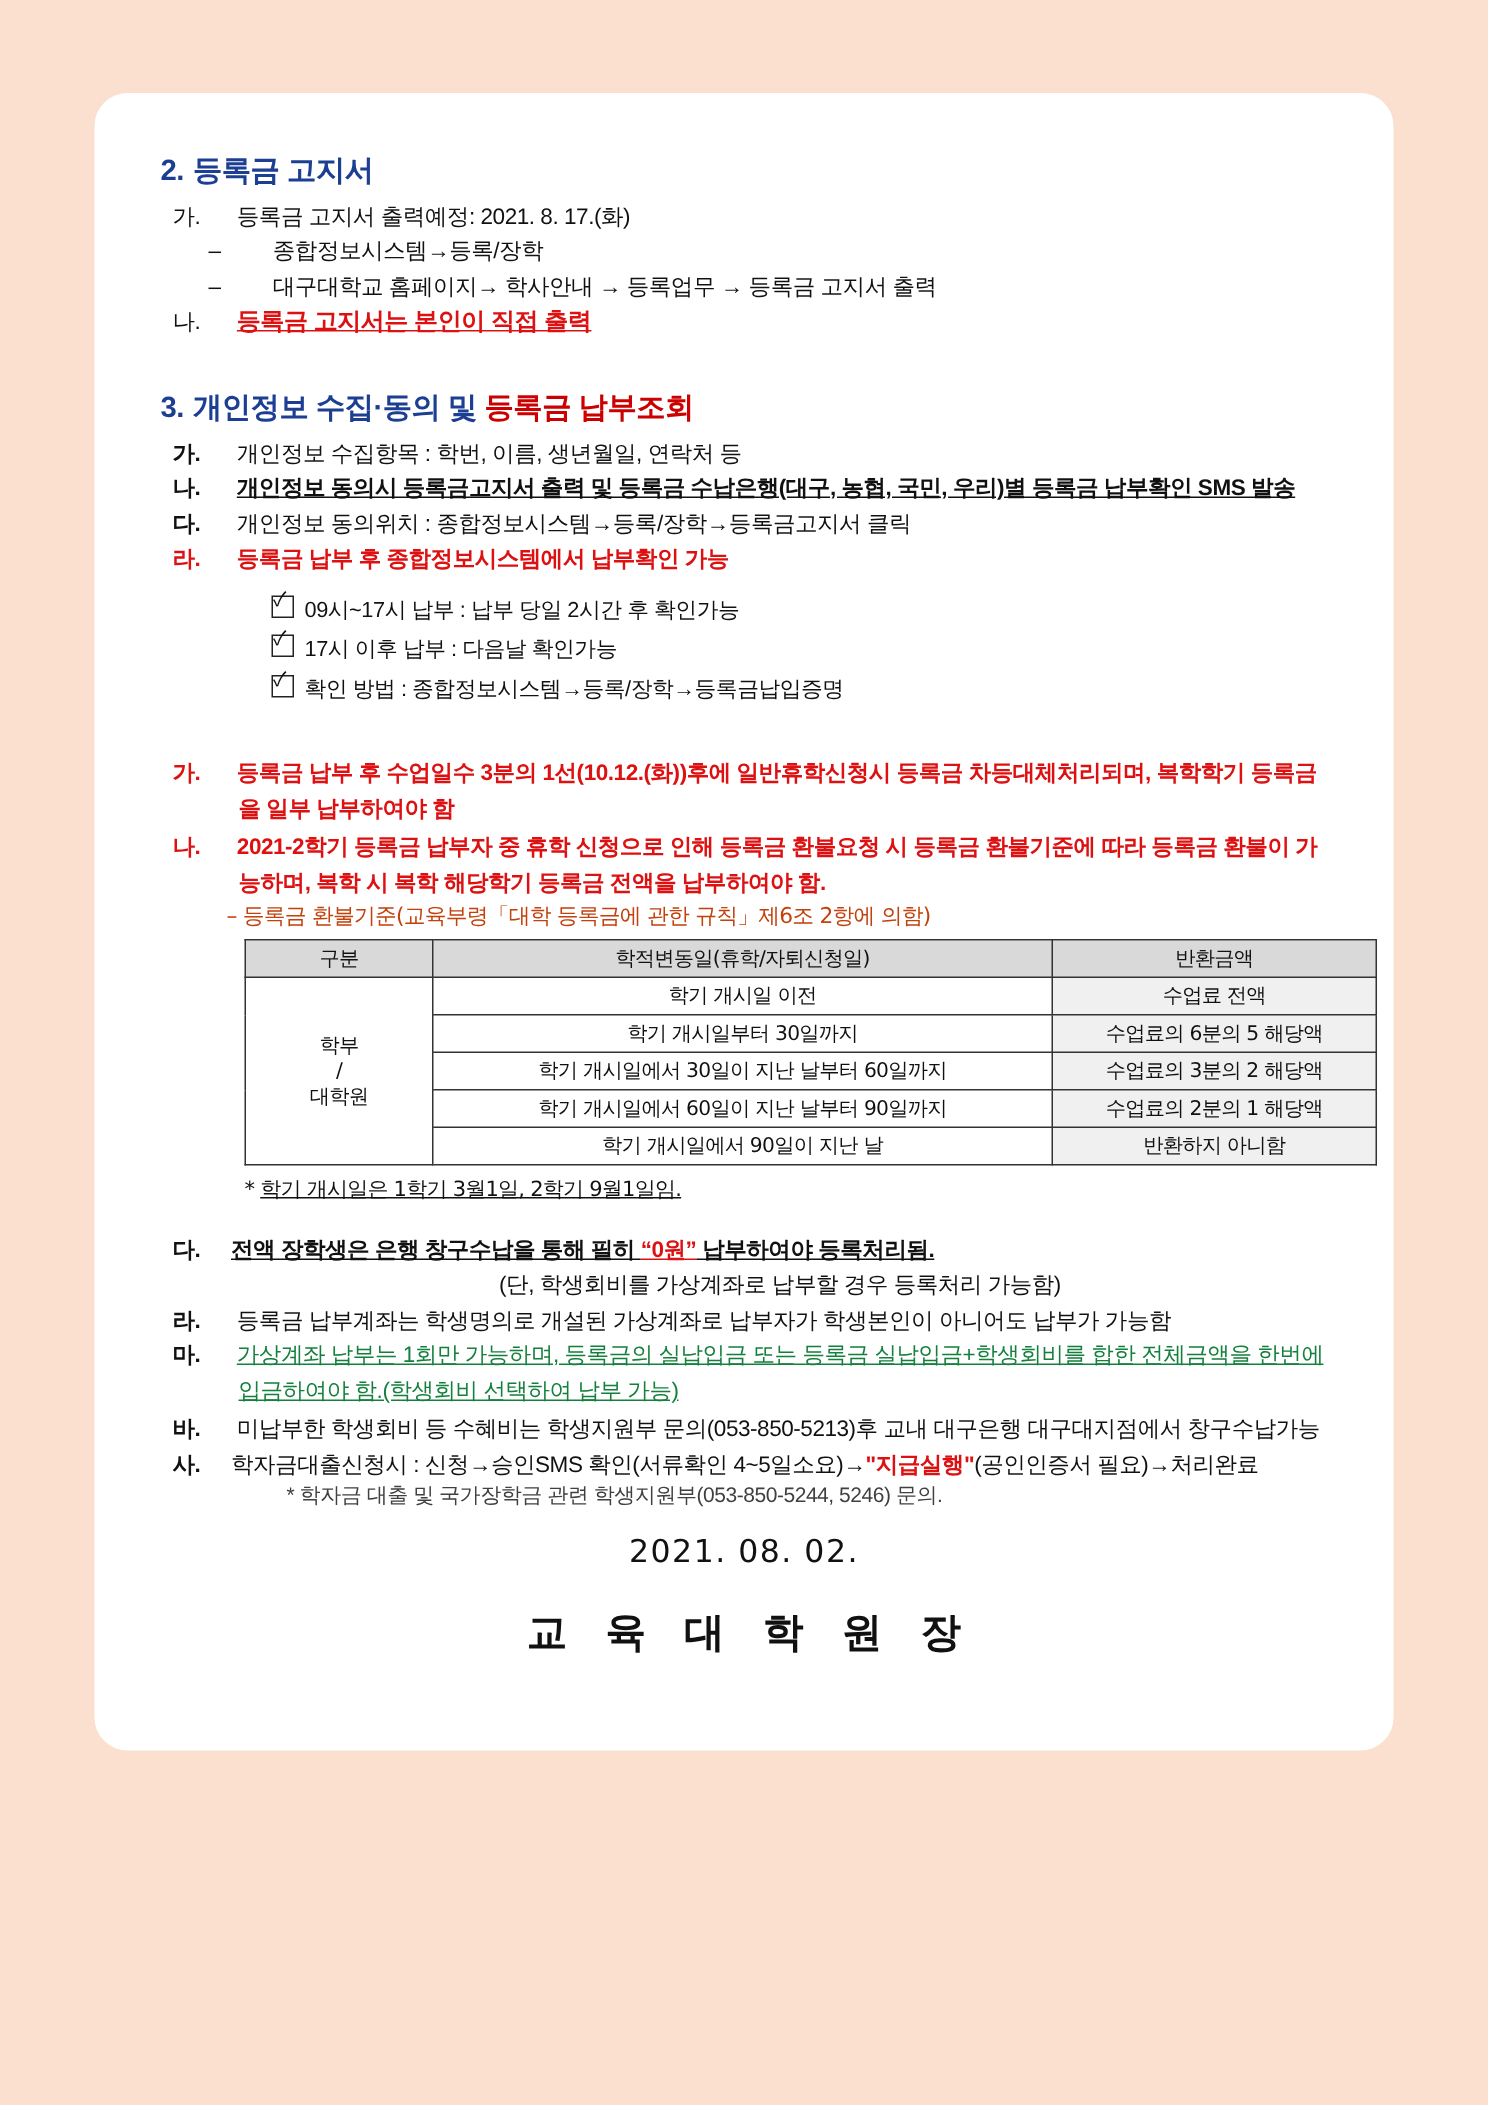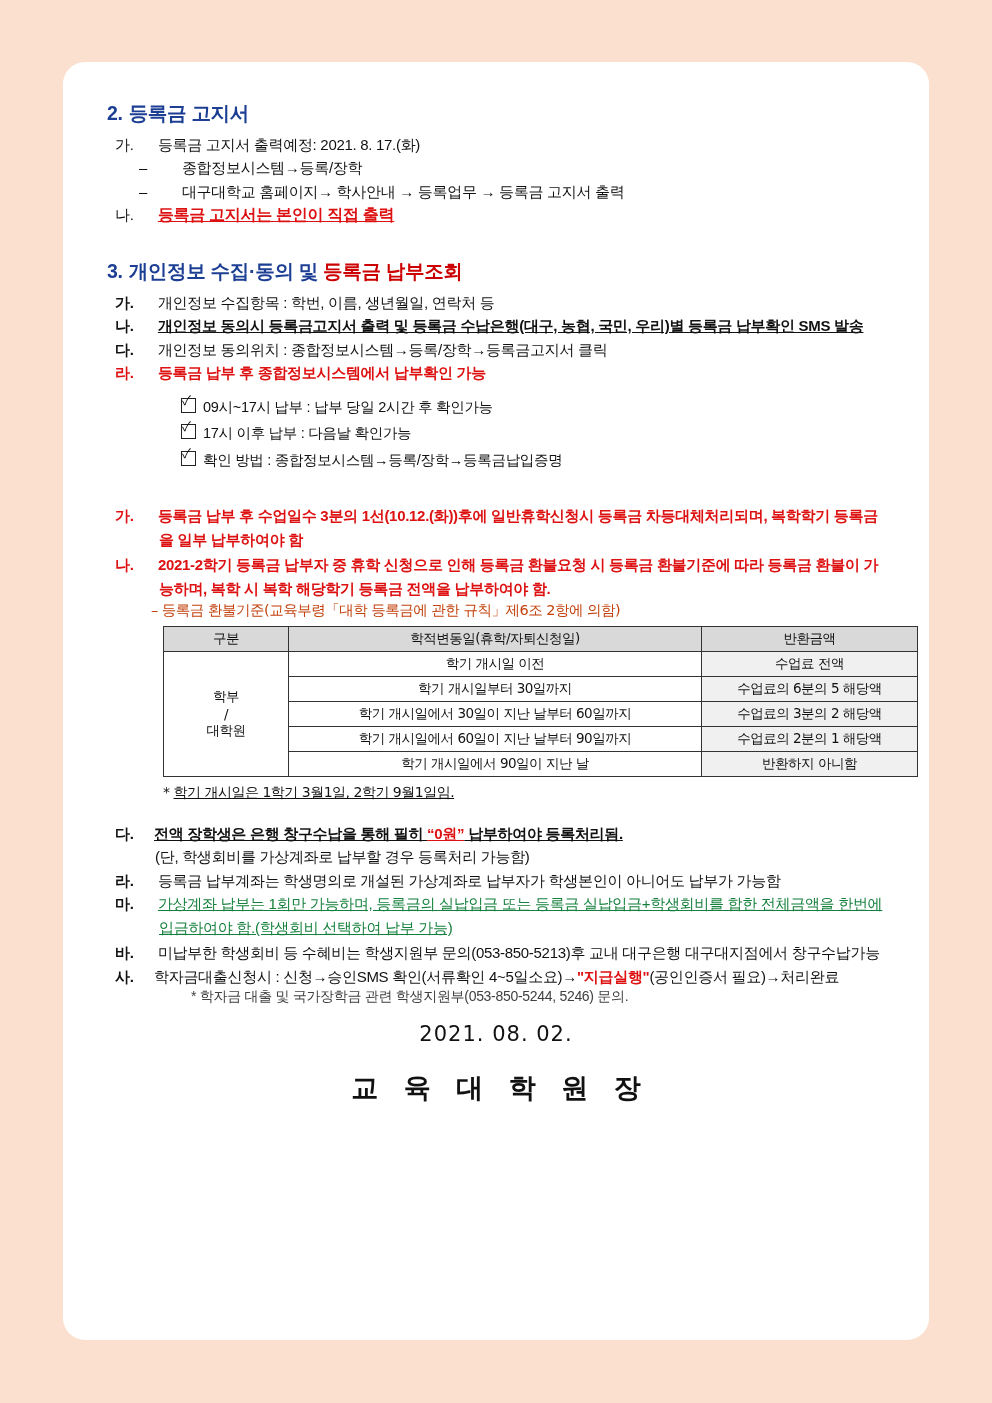--- a/index.html
+++ b/index.html
@@ -11,21 +11,21 @@
     height: 1403px;
     background: #fbe0cf;
     font-family: "Liberation Sans", sans-serif;
     overflow: hidden;
   }
   .page {
     position: absolute;
     left: 63px;
     top: 62px;
     width: 866px;
-    height: 1278px;
+    height: 1105px;
     background: #ffffff;
     border-radius: 22px;
     box-sizing: border-box;
     padding: 38px 44px 20px 44px;
   }
   .sec {
     margin-top: 0;
   }
   .sec-head {
     font-size: 19.5px;
@@ -272,21 +272,21 @@
 
     <div class="tbl-note">
       <span class="star">*</span><span class="ul">학기 개시일은 1학기 3월1일, 2학기 9월1일임.</span>
     </div>
 
     <div class="gap-m"></div>
 
     <div class="lvl1 hang">
       <span class="mk bold">다.</span><span class="bold ul">전액 장학생은 은행 창구수납을 통해 필히 </span><span class="bold ul red">“0원”</span><span class="bold ul"> 납부하여야 등록처리됨.</span>
     </div>
-    <div class="lvl1" style="margin-left:48px;">
+    <div class="lvl1" style="margin-left:48px;text-align:center;">
       <span>(단, 학생회비를 가상계좌로 납부할 경우 등록처리 가능함)</span>
     </div>
     <div class="lvl1 hang">
       <span class="mk bold">라.</span>
       <span>등록금 납부계좌는 학생명의로 개설된 가상계좌로 납부자가 학생본인이 아니어도 납부가 가능함</span>
     </div>
     <div class="lvl1 hang line-tight" style="max-width:762px;">
       <span class="mk bold">마.</span>
       <span class="blue ul">가상계좌 납부는 1회만 가능하며, 등록금의 실납입금 또는 등록금 실납입금+학생회비를 합한 전체금액을 한번에 입금하여야 함.(학생회비 선택하여 납부 가능)</span>
     </div>

